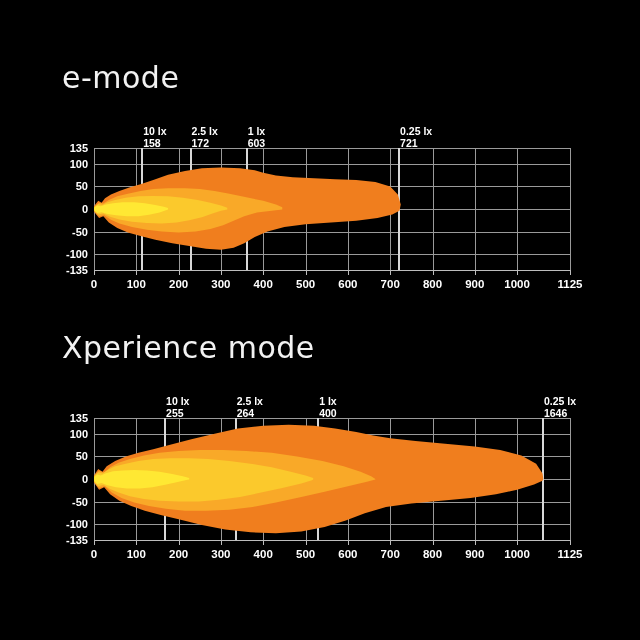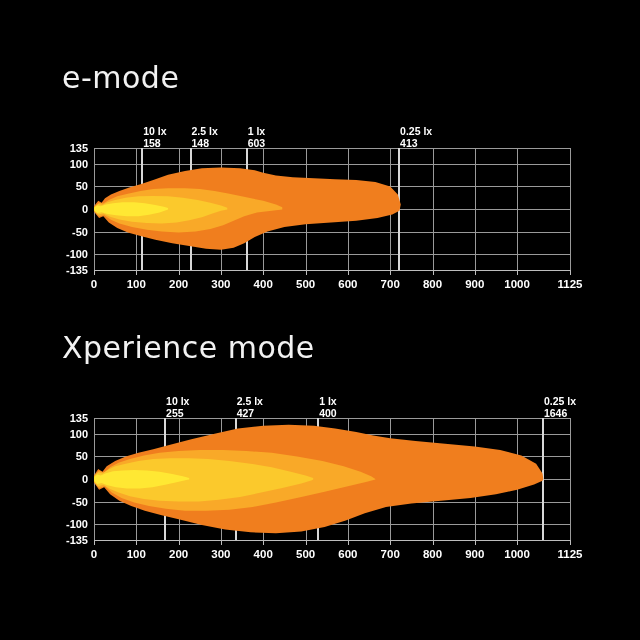--- a/index.html
+++ b/index.html
@@ -69,29 +69,29 @@
   <div class="chart-block" id="block-0">
     <div class="chart-title">e-mode</div>
     <div class="plot">
       <div class="lx-wrap" id="lx-0">
           <div class="lx-label" style="left: 50.2px;">
             <span class="lx-val">10 lx</span>
             <span class="lx-val">158</span>
           </div>
           <div class="lx-label" style="left: 98.5px;">
             <span class="lx-val">2.5 lx</span>
-            <span class="lx-val">148</span>
+            <span class="lx-val">172</span>
           </div>
           <div class="lx-label" style="left: 154.7px;">
             <span class="lx-val">1 lx</span>
             <span class="lx-val">603</span>
           </div>
           <div class="lx-label" style="left: 307.1px;">
             <span class="lx-val">0.25 lx</span>
-            <span class="lx-val">413</span>
+            <span class="lx-val">721</span>
           </div>
         </div>
       <div class="ylab-wrap" id="yl-0">
           <div class="ylab" style="top: 0px;">135</div>
           <div class="ylab" style="top: 15.8px;">100</div>
           <div class="ylab" style="top: 38.4px;">50</div>
           <div class="ylab" style="top: 61px;">0</div>
           <div class="ylab" style="top: 83.6px;">-50</div>
           <div class="ylab" style="top: 106.2px;">-100</div>
           <div class="ylab" style="top: 122px;">-135</div>
@@ -162,21 +162,21 @@
   <div class="chart-block" id="block-1">
     <div class="chart-title">Xperience mode</div>
     <div class="plot">
       <div class="lx-wrap" id="lx-1">
           <div class="lx-label" style="left: 73.1px;">
             <span class="lx-val">10 lx</span>
             <span class="lx-val">255</span>
           </div>
           <div class="lx-label" style="left: 143.7px;">
             <span class="lx-val">2.5 lx</span>
-            <span class="lx-val">427</span>
+            <span class="lx-val">264</span>
           </div>
           <div class="lx-label" style="left: 226.2px;">
             <span class="lx-val">1 lx</span>
             <span class="lx-val">400</span>
           </div>
           <div class="lx-label" style="left: 450.9px;">
             <span class="lx-val">0.25 lx</span>
             <span class="lx-val">1646</span>
           </div>
         </div>

